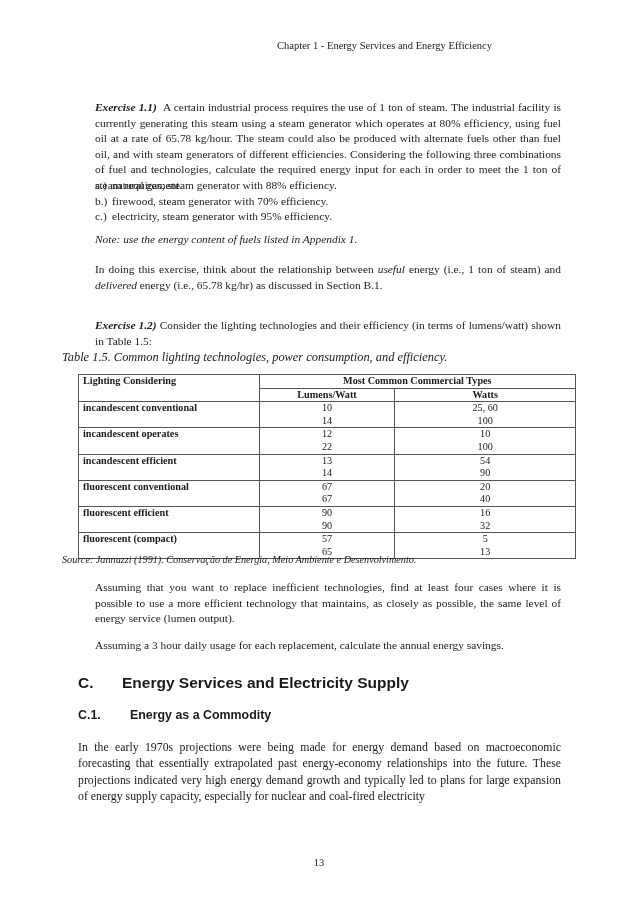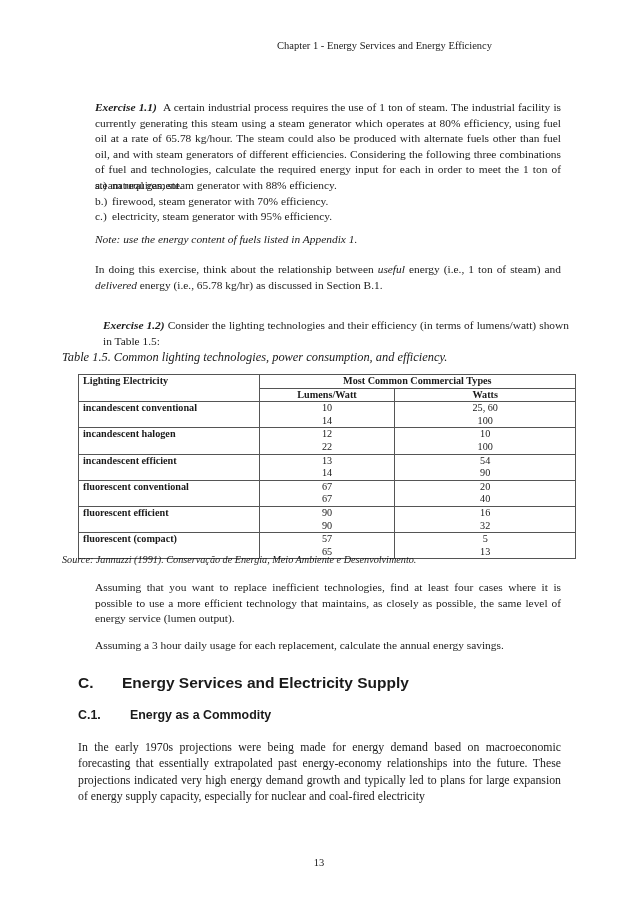--- a/index.html
+++ b/index.html
@@ -55,54 +55,54 @@
         <span>electricity, steam generator with 95% efficiency.</span>
       </div>
   </div>
 
   <div class="note" style="top:232px;">Note: use the energy content of fuels listed in Appendix 1.</div>
 
   <div class="block" style="top:262px;font-family:Liberation Serif, serif;">
     <p><span>In doing this exercise, think about the relationship between </span><em>useful</em><span> energy (i.e., 1 ton of steam) and </span><em>delivered</em><span> energy (i.e., 65.78 kg/hr) as discussed in Section B.1.</span></p>
   </div>
 
-  <div class="block" style="top:318px;margin-left:8px;">
+  <div class="block" style="top:318px;">
     <p><span class="ex-title">Exercise 1.2)</span><span> Consider the lighting technologies and their efficiency (in terms of lumens/watt) shown in Table 1.5:</span></p>
   </div>
 
   <div class="caption">Table 1.5.  Common lighting technologies, power consumption, and efficiency.</div>
 
   <table class="t">
     <colgroup>
         <col style="width:181px">
         <col style="width:136px">
         <col style="width:181px">
       </colgroup>
     <tbody>
         <tr>
-      <td class="b" rowspan="2">Lighting Electricity</td>
+      <td class="b" rowspan="2">Lighting Considering</td>
       <td class="b c" colspan="2">Most Common Commercial Types</td>
     </tr>
     <tr>
       <td class="b c">Lumens/Watt</td>
       <td class="b c">Watts</td>
     </tr>
     <tr>
       <td class="b">incandescent conventional</td>
       <td class="c">
             <div>10</div>
             <div>14</div>
           </td>
       <td class="c">
             <div>25, 60</div>
             <div>100</div>
           </td>
     </tr>
     <tr>
-      <td class="b">incandescent halogen</td>
+      <td class="b">incandescent operates</td>
       <td class="c">
             <div>12</div>
             <div>22</div>
           </td>
       <td class="c">
             <div>10</div>
             <div>100</div>
           </td>
     </tr>
     <tr>

